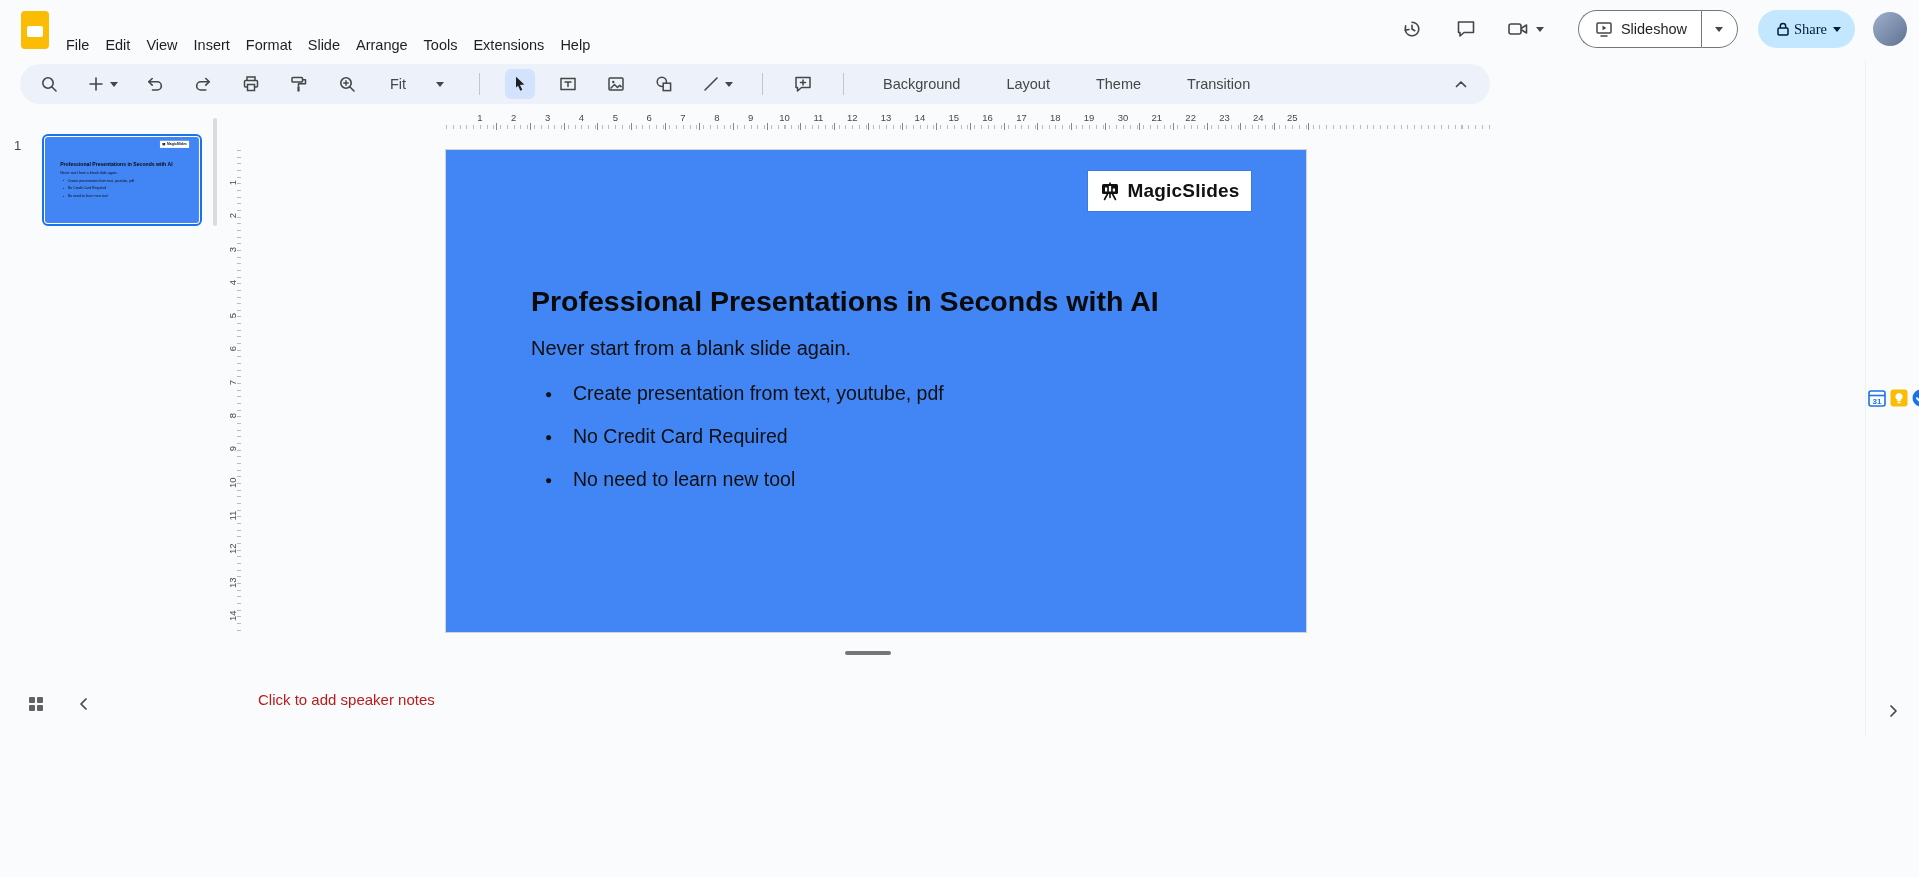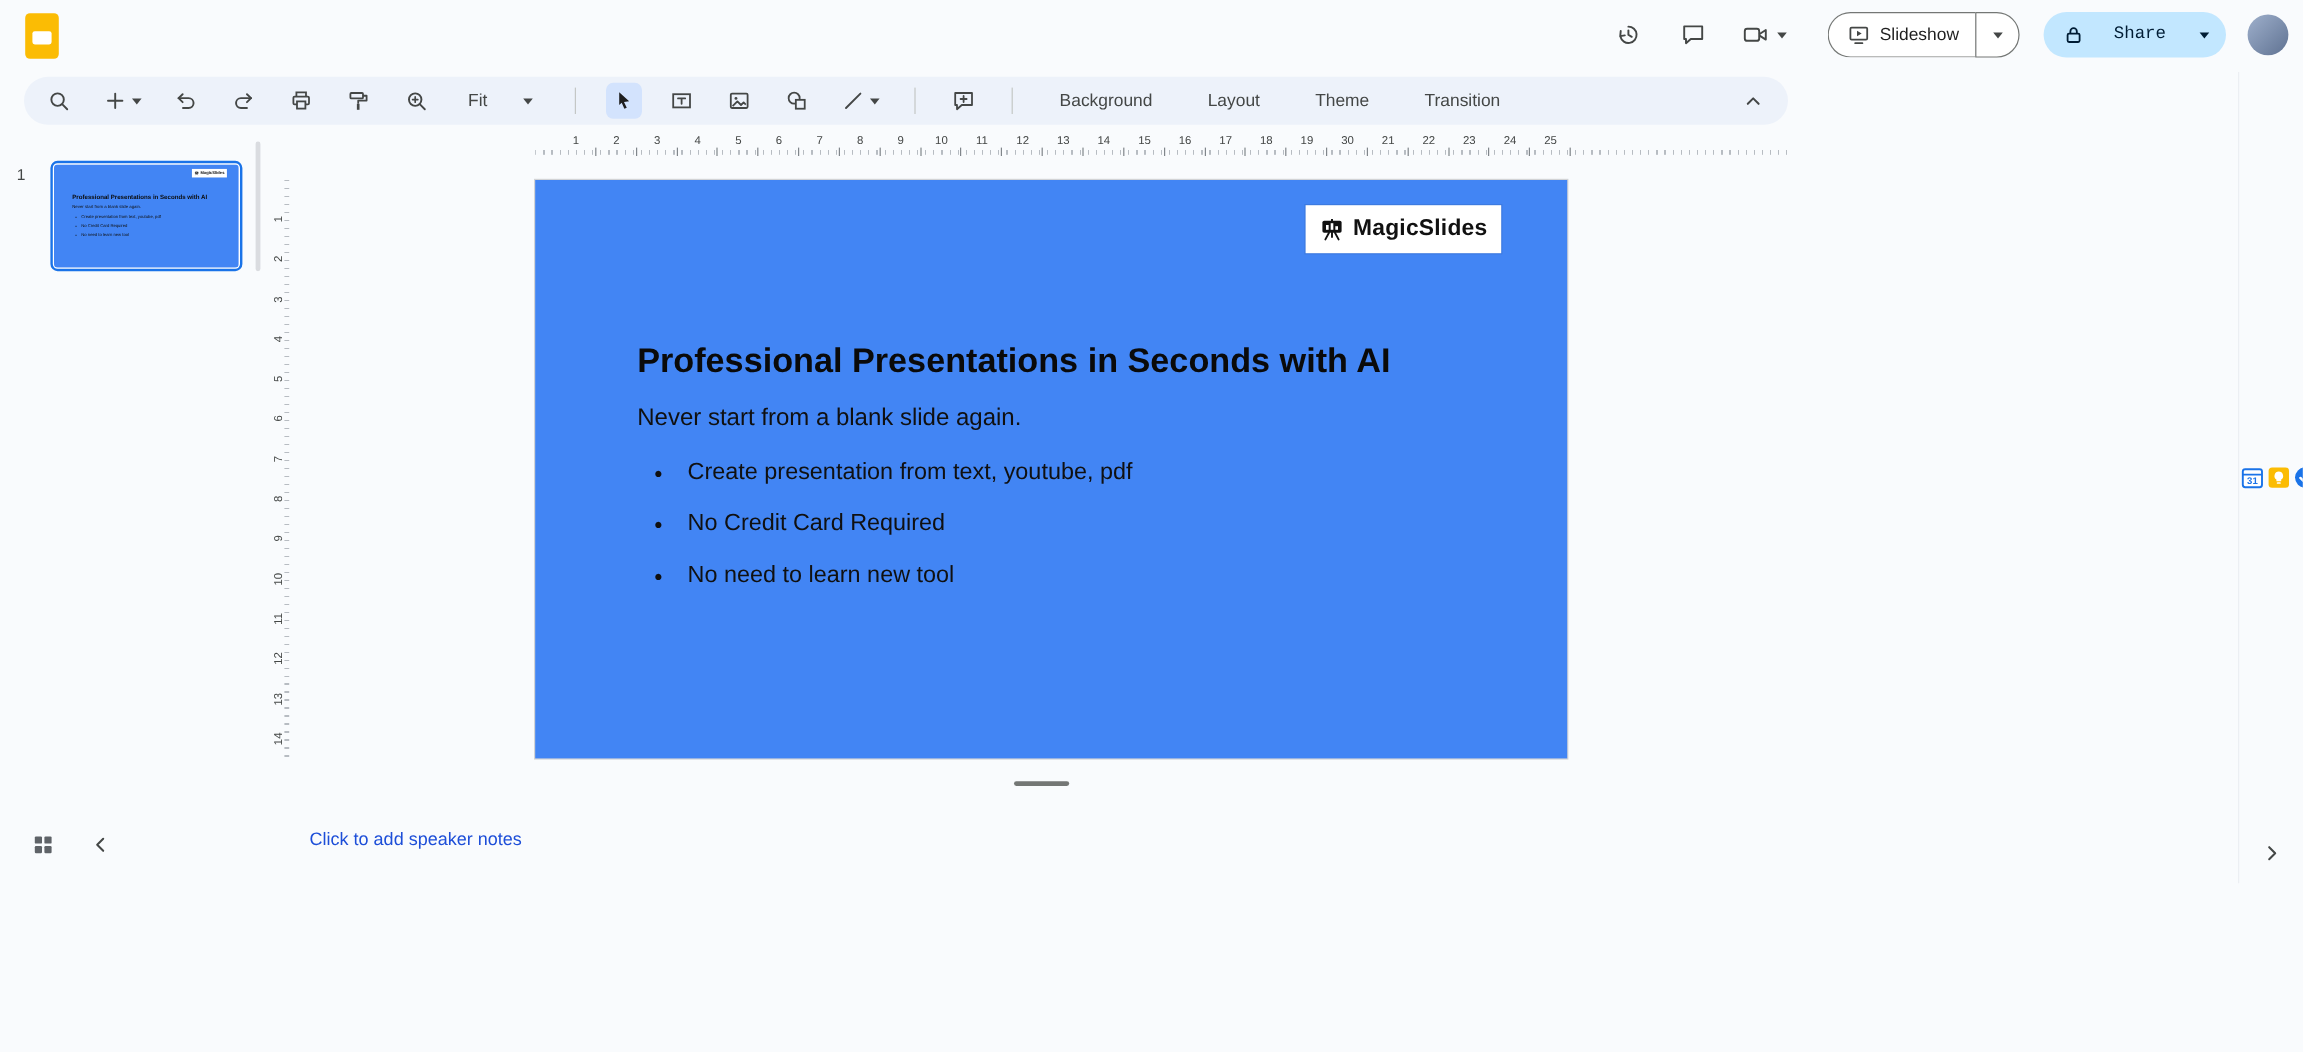--- a/index.html
+++ b/index.html
@@ -18,21 +18,21 @@
   .doc-title{font-size:18px;color:#1f1f1f;white-space:nowrap}
   .saved{display:flex;align-items:center;gap:7px;font-size:13px;color:#444746}
   .menubar{position:absolute;left:58px;top:33px;display:flex}
   .menu-item{padding:3px 8px;font-size:14.5px;color:#1f1f1f;border-radius:4px;line-height:18px}
   .top-right{position:absolute;right:12px;top:9px;display:flex;align-items:center;gap:14px;height:40px}
   .tr-icon{width:40px;height:40px;border-radius:50%;display:flex;align-items:center;justify-content:center}
   .meet-group{display:flex;align-items:center;gap:6px;padding:0 6px}
   .slideshow-split{display:flex;height:38px;margin-left:14px}
   .slideshow-btn{display:flex;align-items:center;gap:8px;padding:0 14px 0 16px;border:1px solid #747775;border-right:none;border-radius:19px 0 0 19px;background:#fff;font-size:14.5px;color:#1f1f1f;font-family:inherit}
   .slideshow-caret{width:37px;border:1px solid #747775;border-radius:0 19px 19px 0;background:#fff;display:flex;align-items:center;justify-content:center}
-  .share-btn{display:flex;align-items:center;gap:24px;height:38px;padding:0 14px 0 16px;border:none;border-radius:19px;background:#c2e7ff;color:#001d35;font-size:14.5px;font-family:Liberation Mono, monospace;margin-left:6px}
+  .share-btn{display:flex;align-items:center;gap:2px;height:38px;padding:0 14px 0 16px;border:none;border-radius:19px;background:#c2e7ff;color:#001d35;font-size:14.5px;font-family:Liberation Serif, serif;margin-left:6px}
   .share-btn .caret{border-top-color:#001d35;margin-left:4px}
   .avatar{width:34px;height:34px;border-radius:50%;background:linear-gradient(135deg,#9fb0cc,#5f7292);margin-left:4px}
 
   
   .toolbar{position:absolute;left:20px;top:64px;width:1470px;height:40px;background:#edf2fa;border-radius:24px;display:flex;align-items:center;padding:0 14px;gap:18px}
   .tbtn{height:30px;min-width:30px;border-radius:6px;display:flex;align-items:center;justify-content:center;color:#444746;padding:0 4px;gap:4px}
   .tbtn.selected{background:#d3e3fd}
   .tbtn.fit{width:74px;justify-content:space-between;padding:0 10px;font-size:14.5px}
   .tsep{width:1px;height:22px;background:#c4c7c5;margin:0 7px}
   .ttext{font-size:14.5px;color:#444746;padding:0 14px;height:30px;display:flex;align-items:center;border-radius:6px;white-space:nowrap}
@@ -64,36 +64,48 @@
   .ms-logo{position:absolute;left:642px;top:21px;width:163px;height:40px;background:#fff;display:flex;align-items:center;justify-content:center;gap:6px;box-shadow:0 0 0 1px rgba(0,0,0,.08)}
   .ms-text{font-size:19px;font-weight:bold;color:#111;letter-spacing:.2px}
   .slide-title{position:absolute;left:85px;top:132px;width:720px;font-size:28.5px;font-weight:bold;color:#0a0a0a;line-height:38px}
   .slide-subtitle{position:absolute;left:85px;top:187px;font-size:20px;color:#101010}
   .slide-bullets{position:absolute;left:99px;top:222px}
   .bullet-item{position:relative;padding-left:28px;height:43px;display:flex;align-items:center;font-size:19.5px;color:#101010}
   .bullet-item::before{content:"\25CF";position:absolute;left:0;top:50%;transform:translateY(-50%);font-size:12px}
 
   
   .notes-handle{position:absolute;left:845px;top:651px;width:46px;height:4px;border-radius:2px;background:#747775}
-  .notes{position:absolute;left:240px;top:682px;width:1252px;height:34px;display:flex;align-items:center;padding-left:18px;font-size:15px;color:#1d4ed8;border-radius:4px}
+  .notes{position:absolute;left:240px;top:682px;width:1252px;height:34px;display:flex;align-items:center;padding-left:18px;font-size:15px;color:#b91c1c;border-radius:4px}
   .bottom-left{position:absolute;left:26px;top:694px;display:flex;align-items:center;gap:30px}
 
   
   .right-rail{position:absolute;right:0;top:60px;width:54px;height:676px;display:flex;flex-direction:row;align-items:center;padding-top:16px;border-left:1px solid #eceff3}
   .rail-icon{width:40px;height:40px;display:flex;align-items:center;justify-content:center;border-radius:50%;margin-bottom:16px}
   .rail-sep{width:26px;height:1px;background:#c4c7c5;margin:4px 0 16px}
   .rail-bottom{position:absolute;left:0;top:643px;width:54px;display:flex;justify-content:center}
 </style>
 </head>
 <body>
 
 <header class="topbar" data-interactable="false">
   <div class="app-logo" data-interactable="true"></div>
 
 
+  <nav class="menubar" data-interactable="false">
+      <div class="menu-item" data-interactable="true">File</div>
+      <div class="menu-item" data-interactable="true">Edit</div>
+      <div class="menu-item" data-interactable="true">View</div>
+      <div class="menu-item" data-interactable="true">Insert</div>
+      <div class="menu-item" data-interactable="true">Format</div>
+      <div class="menu-item" data-interactable="true">Slide</div>
+      <div class="menu-item" data-interactable="true">Arrange</div>
+      <div class="menu-item" data-interactable="true">Tools</div>
+      <div class="menu-item" data-interactable="true">Extensions</div>
+      <div class="menu-item" data-interactable="true">Help</div>
+    </nav>
 
   <div class="top-right" data-interactable="false">
     <span class="tr-icon" data-interactable="true">
       <svg width="22" height="22" viewBox="0 0 22 22">
           <path d="M11 4.2a6.8 6.8 0 1 1-6.6 8.4" fill="none" stroke="#444746" stroke-width="1.6" stroke-linecap="round"></path>
           <path d="M4.6 7.9l-.4 4.2 3.8-.6" fill="none" stroke="#444746" stroke-width="1.6" stroke-linecap="round" stroke-linejoin="round"></path>
           <path d="M11 7.3V11l2.8 1.7" fill="none" stroke="#444746" stroke-width="1.6" stroke-linecap="round"></path>
         </svg>
     </span>
     <span class="tr-icon" data-interactable="true">

